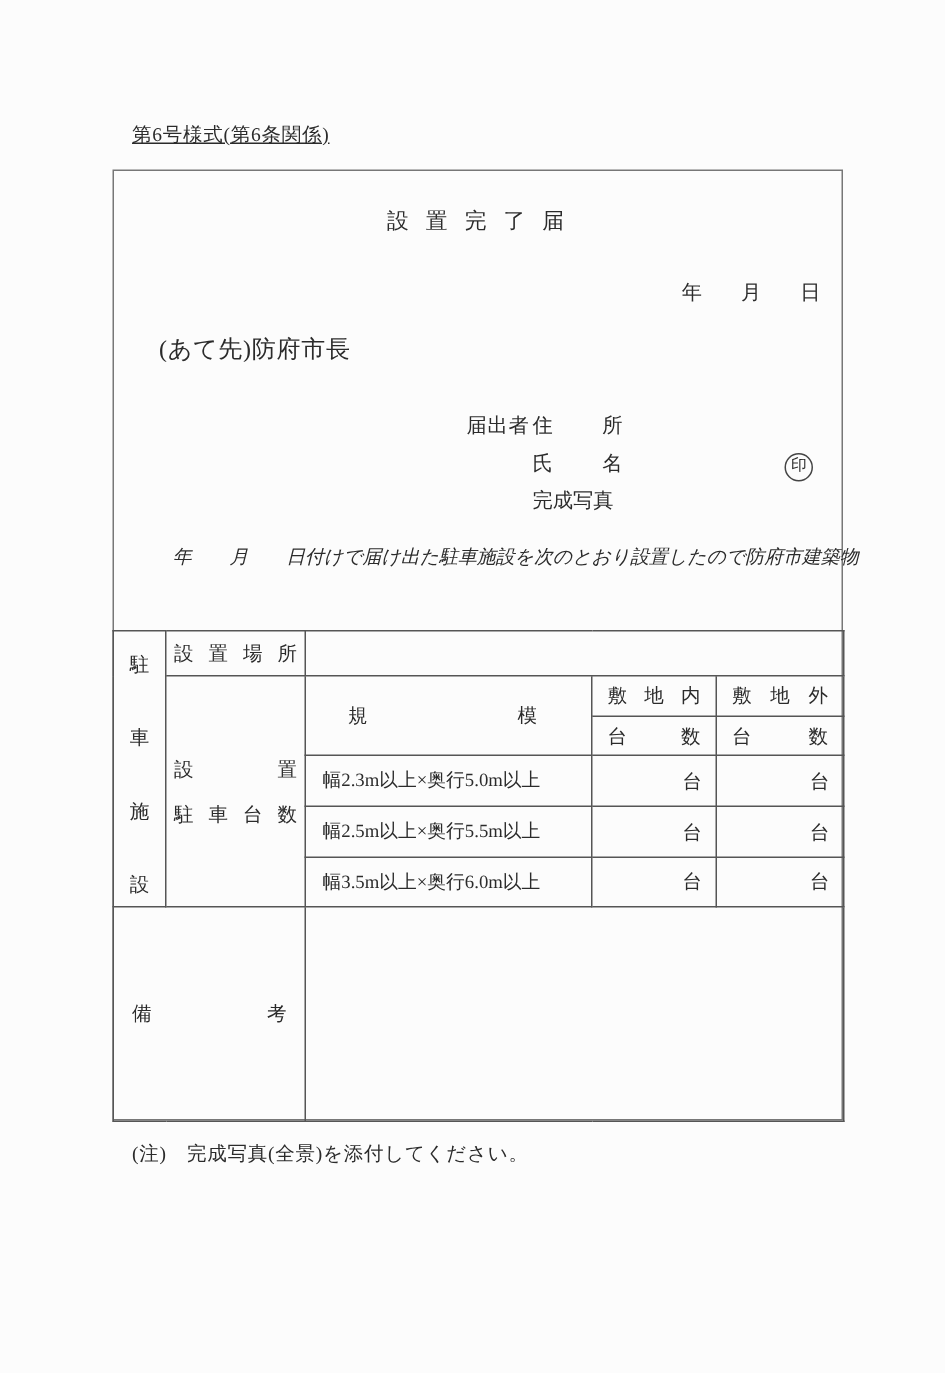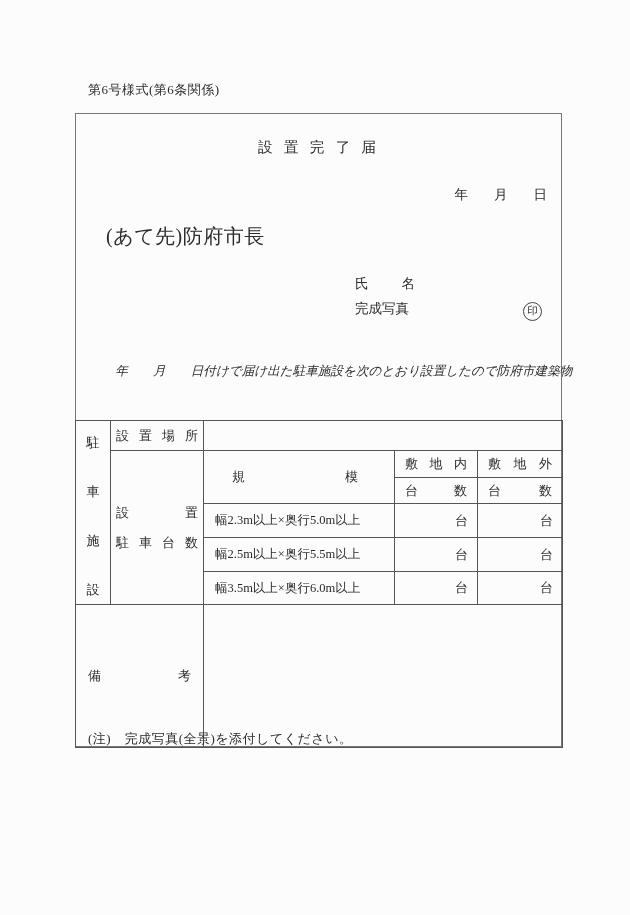--- a/index.html
+++ b/index.html
@@ -3,31 +3,31 @@
 <meta charset="utf-8">
 <style>
   html,body{margin:0;padding:0;background:#fff;}
   .doc{
     position:relative;width:630px;height:915px;background:#fcfcfc;
     font-family:"Liberation Serif","DejaVu Serif",serif;color:#2b2b2b;
     overflow:hidden;
   }
   .abs{position:absolute;}
 
-  .form-label{left:88px;top:81px;font-size:13px;letter-spacing:.5px;}
+  .form-label{left:88px;top:81px;font-size:13px;letter-spacing:.5px;text-decoration:underline;}
 
   .box{left:75px;top:113px;width:487px;height:634px;border:1px solid #777;box-sizing:border-box;}
 
   .title{left:182px;top:24px;width:118px;font-size:14.5px;}
   .dist{display:flex;justify-content:space-between;}
   .dist-v{display:flex;flex-direction:column;justify-content:space-between;align-items:center;}
 
   .date-line{top:72px;right:14px;display:flex;gap:26px;font-size:13.5px;}
 
-  .addressee{left:30px;top:109px;font-size:20px;letter-spacing:.5px;}
+  .addressee{left:30px;top:109px;font-size:16px;letter-spacing:.5px;}
 
   .applicant{left:235px;top:157px;font-size:13.5px;line-height:25px;}
   .app-row{display:flex;}
   .app-who{width:44px;letter-spacing:.5px;}
   .app-field{width:60px;}
 
   .seal{left:447px;top:188px;width:17px;height:17px;border:1px solid #444;border-radius:50%;
         display:flex;align-items:center;justify-content:center;font-size:10.5px;line-height:1;}
 
   .body-text{left:14px;top:245px;font-size:12.6px;line-height:25px;white-space:nowrap;font-style:italic;}
@@ -39,21 +39,21 @@
   .c-group{position:relative;}
   .group-chars{position:absolute;left:0;top:0;right:0;bottom:0;padding:13px 0 5px;}
   .pad5{margin:0 5px;}
   .pad10{margin:0 10px;}
   .pad12{margin:0 12px;}
   .scale-head{margin:0 36px 0 28px;}
   .cap-line{margin:0 5px;line-height:30px;}
   .scale-text{font-family:Liberation Serif, serif;font-size:12.5px;padding-left:11px !important;}
   .unit{text-align:right;padding-right:9px !important;}
 
-  .footnote{left:88px;top:730px;font-size:13px;letter-spacing:.5px;}
+  .footnote{left:88px;top:760px;font-size:13px;letter-spacing:.5px;}
 </style>
 </head>
 <body>
 
 <div class="doc">
 
   <div class="abs form-label">第6号様式(第6条関係)</div>
 
   <div class="abs box">
 
@@ -67,20 +67,27 @@
 
     <div class="abs date-line">
       <span>年</span>
       <span>月</span>
       <span>日</span>
     </div>
 
     <div class="abs addressee">(あて先)防府市長</div>
 
     <div class="abs applicant">
+      <div class="app-row">
+        <span class="app-who">届出者</span>
+        <span class="app-field dist">
+            <span>住</span>
+            <span>所</span>
+          </span>
+      </div>
       <div class="app-row">
         <span class="app-who"></span>
         <span class="app-field dist">
             <span>氏</span>
             <span>名</span>
           </span>
       </div>
       <div class="app-row">
         <span class="app-who"></span>
         <span>完成写真</span>

